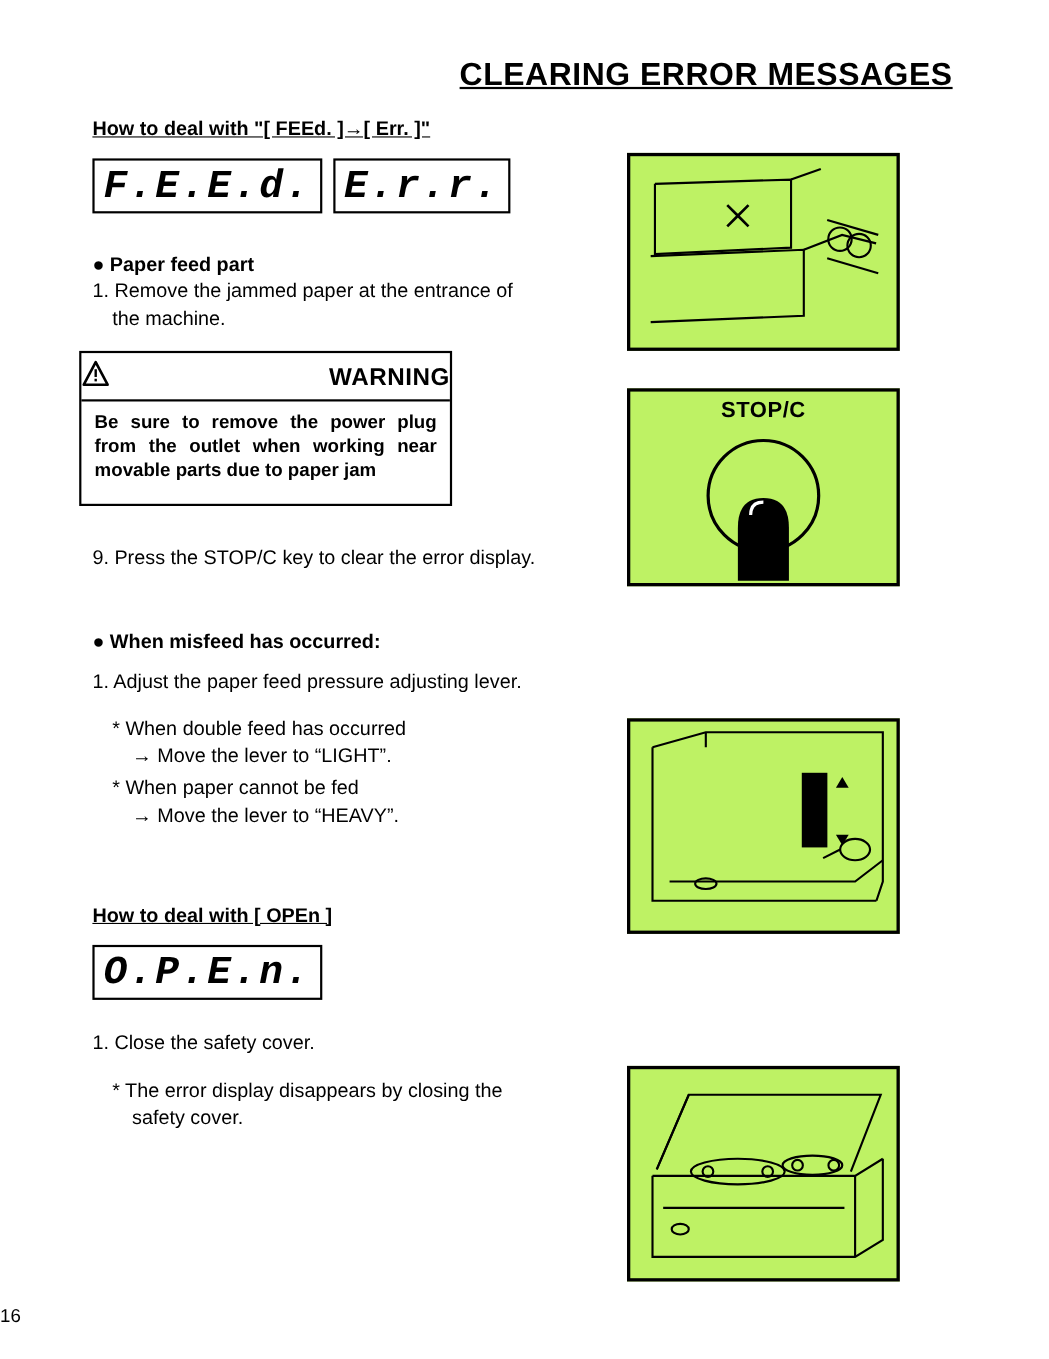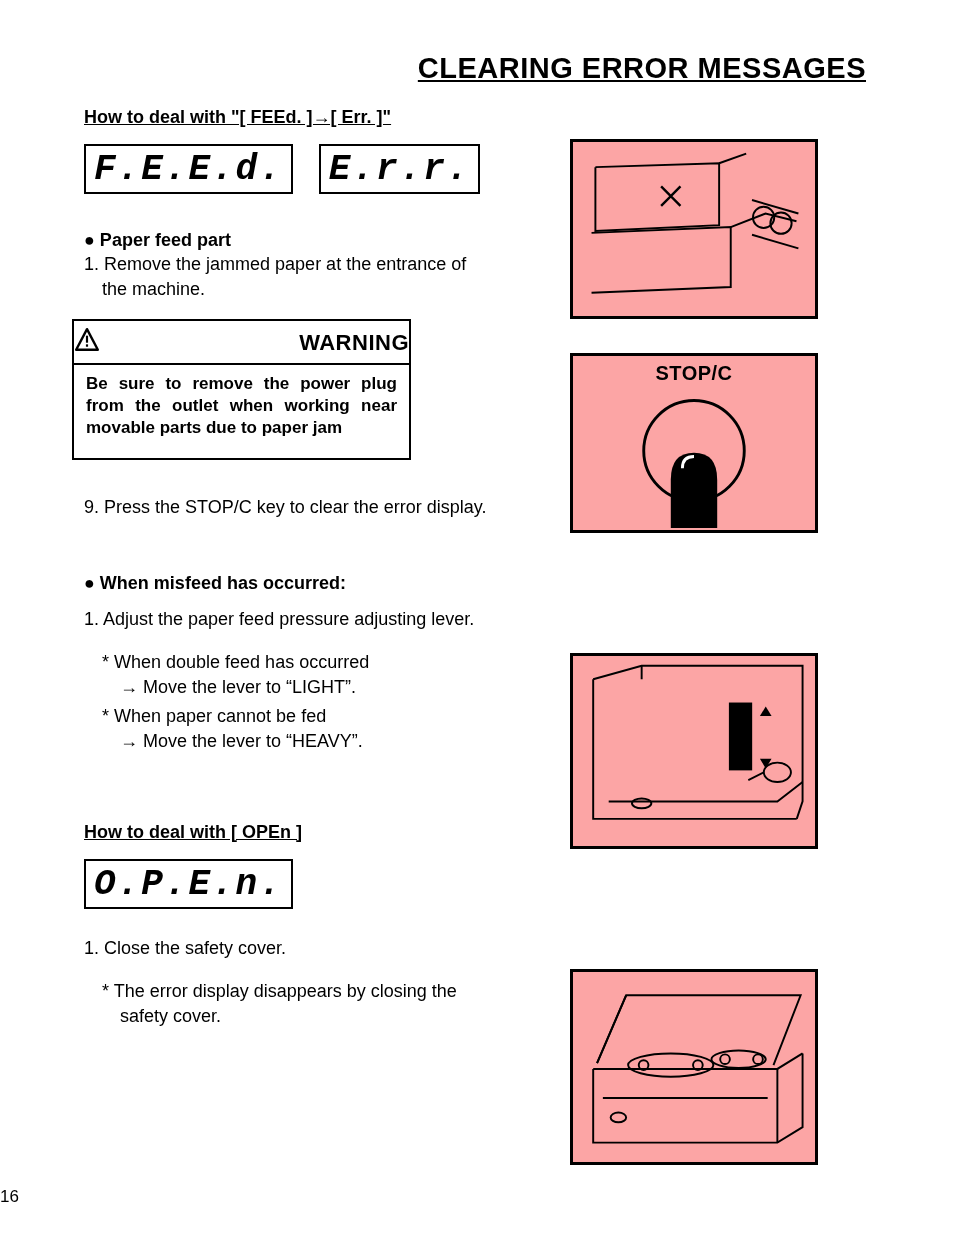--- a/index.html
+++ b/index.html
@@ -43,21 +43,21 @@
     padding-top: 36px;
   }
   .sub {
     font-size: 18px;
     font-weight: bold;
     text-decoration: underline;
     margin: 4px 0 16px 0;
   }
   .lcd-row {
     display: flex;
-    gap: 26px;
+    gap: 10px;
     margin-bottom: 36px;
   }
   .lcd {
     border: 2px solid #000;
     padding: 6px 8px 4px 8px;
     font-family: "Courier New", monospace;
     font-size: 36px;
     line-height: 1;
     letter-spacing: 2px;
     font-weight: bold;
@@ -98,21 +98,21 @@
     font-weight: bold;
     padding: 8px 12px 20px 12px;
     text-align: justify;
     line-height: 1.28;
   }
   .ill {
     width: 248px;
     height: 180px;
     border: 3px solid #000;
     box-sizing: border-box;
-    background: #fca5a5;
+    background: #bef264;
     position: relative;
     overflow: hidden;
   }
   .ill svg { width: 100%; height: 100%; display: block; }
   .ill-short { height: 180px; }
   .ill-tall { height: 196px; }
   .stopc-label {
     position: absolute;
     top: 6px;
     left: 0; right: 0;

